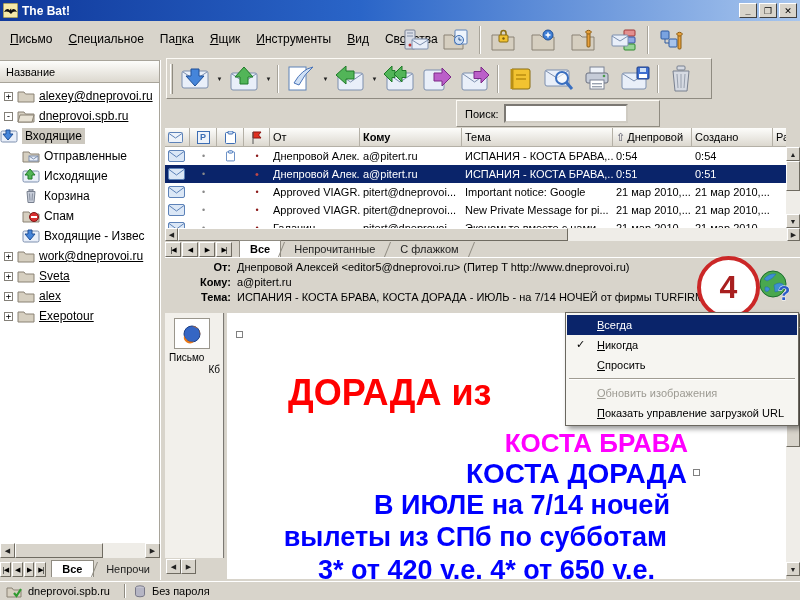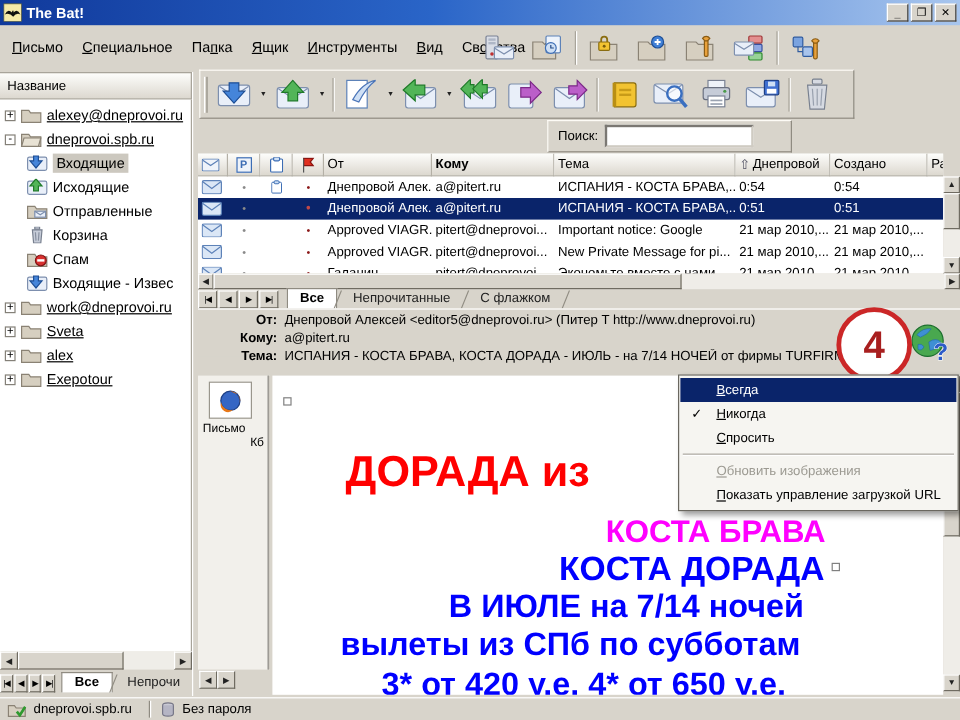--- a/index.html
+++ b/index.html
@@ -319,47 +319,47 @@
   <div class="trow" style="padding-left:4px;">
     <span class="expander">-</span>
     <span class="ticon">
         <svg width="18" height="14" viewBox="0 0 18 14">
           <path d="M1 3 h6 l1.5 2 h8.5 v8 h-16 z" fill="#d6cfc0" stroke="#8a8274"></path>
           <path d="M3 6 h14 l-2 7 h-14 z" fill="#e8e2d4" stroke="#8a8274"></path>
         </svg>
       </span>
     <span class="acct">dneprovoi.spb.ru</span>
   </div>
-  <div class="trow" style="padding-left:22px;">
+  <div class="trow" style="">
     <span class="ticon">
         <svg width="18" height="14" viewBox="0 0 18 14">
           <rect x="1" y="2" width="16" height="11" rx="1.5" fill="#e9eff9" stroke="#7d8fae"></rect>
           <path d="M6 1 h4 v4 h3 l-5 6 -5 -6 h3 z" fill="#4585da" stroke="#1e4f96"></path>
         </svg>
       </span>
     <span class="tsel" style="padding:1px 3px;">Входящие</span>
   </div>
   <div class="trow" style="padding-left:22px;">
     <span class="ticon">
         <svg width="18" height="14" viewBox="0 0 18 14">
+          <path d="M1 3 h6 l1.5 2 h8.5 v8 h-16 z" fill="#d6cfc0" stroke="#8a8274"></path>
+          <rect x="7" y="7" width="9" height="5" fill="#e9eff9" stroke="#7d8fae"></rect>
+          <path d="M7 7 l4.5 3 4.5 -3" fill="none" stroke="#7d8fae"></path>
+        </svg>
+      </span>
+    <span>Отправленные</span>
+  </div>
+  <div class="trow" style="padding-left:22px;">
+    <span class="ticon">
+        <svg width="18" height="14" viewBox="0 0 18 14">
           <rect x="1" y="2" width="16" height="11" rx="1.5" fill="#e9eff9" stroke="#7d8fae"></rect>
           <path d="M8 0 l5 6 h-3 v4 h-4 v-4 h-3 z" fill="#52b558" stroke="#1e7a28"></path>
         </svg>
       </span>
     <span>Исходящие</span>
-  </div>
-  <div class="trow" style="padding-left:22px;">
-    <span class="ticon">
-        <svg width="18" height="14" viewBox="0 0 18 14">
-          <path d="M1 3 h6 l1.5 2 h8.5 v8 h-16 z" fill="#d6cfc0" stroke="#8a8274"></path>
-          <rect x="7" y="7" width="9" height="5" fill="#e9eff9" stroke="#7d8fae"></rect>
-          <path d="M7 7 l4.5 3 4.5 -3" fill="none" stroke="#7d8fae"></path>
-        </svg>
-      </span>
-    <span>Отправленные</span>
   </div>
   <div class="trow" style="padding-left:22px;">
     <span class="ticon">
         <svg width="18" height="14" viewBox="0 0 18 14">
           <rect x="7" y="0" width="4" height="2" fill="#c6ccd8" stroke="#78808f"></rect>
           <path d="M5 2.5 h8 l-1 11 h-6 z" fill="#c6ccd8" stroke="#78808f"></path>
           <path d="M7.5 4.5 l.5 7 M10.5 4.5 l-.5 7" stroke="#8890a0" fill="none"></path>
         </svg>
       </span>
     <span>Корзина</span>

